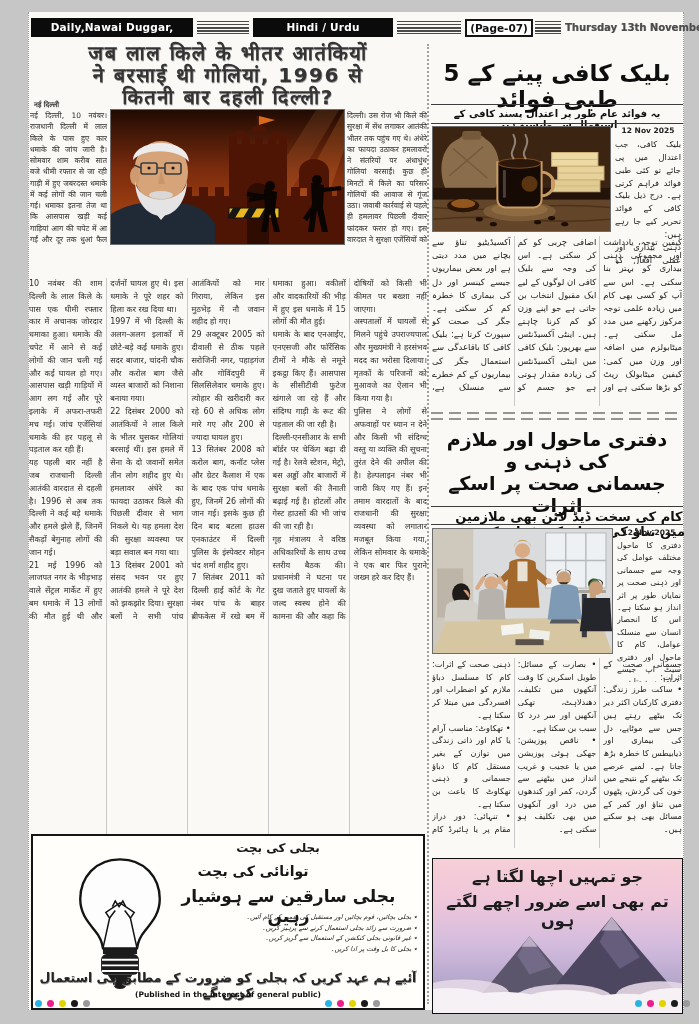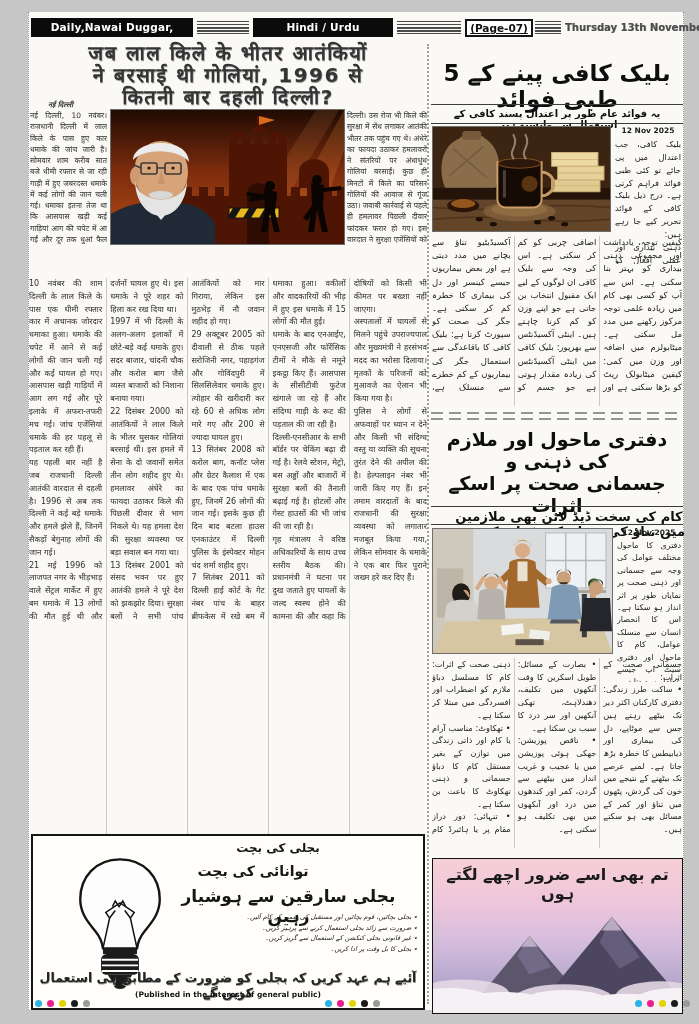--- a/index.html
+++ b/index.html
@@ -51,29 +51,29 @@
 <body>
 
 <div class="canvas">
   <div class="page">
 
     <div class="abs" style="left:2px;top:6px;width:650px;height:20px;padding-left:36px;">
       <div class="abs mh-box" style="left:0;top:0;width:162px;">Daily,Nawai Duggar, Jammu</div>
       <div class="abs stripes" style="left:166px;top:3px;width:52px;"></div>
       <div class="abs mh-box" style="left:222px;top:0;width:140px;">Hindi / Urdu</div>
       <div class="abs stripes" style="left:366px;top:3px;width:64px;"></div>
-      <div class="abs page-box" style="left:434px;top:1px;width:64px;text-decoration:underline;">(Page-07)</div>
+      <div class="abs page-box" style="left:434px;top:1px;width:64px;">(Page-07)</div>
       <div class="abs stripes" style="left:504px;top:3px;width:26px;"></div>
       <div class="abs date-txt" style="left:534px;top:4px;">Thursday 13th November 2025</div>
     </div>
 
     <div class="abs h-headline" style="left:0;top:30px;width:398px;">जब लाल किले के भीतर आतंकियों
 ने बरसाई थी गोलियां, 1996 से
 कितनी बार दहली दिल्ली?</div>
-    <div class="abs h-byline" style="left:19px;top:88px;font-style:italic;">नई दिल्ली</div>
+    <div class="abs h-byline" style="left:5px;top:88px;">नई दिल्ली</div>
 
     <div class="abs smalltxt" style="left:1px;top:98px;width:77px;height:136px;">नई दिल्ली, 10 नवंबर। राजधानी दिल्ली में लाल किले के पास हुए कार धमाके की जांच जारी है। सोमवार शाम करीब सात बजे धीमी रफ्तार से जा रही गाड़ी में हुए जबरदस्त धमाके में कई लोगों की जान चली गई। धमाका इतना तेज था कि आसपास खड़ी कई गाड़ियां आग की चपेट में आ गईं और दूर तक धुआं फैल गया। पूरे इलाके को सील कर जांच शुरू कर दी गई।</div>
 
     <div class="abs photo-frame" style="left:81px;top:97px;width:233px;height:134px;">
       <svg viewBox="0 0 233 134" preserveAspectRatio="none">
         <defs>
           <linearGradient id="g1" x1="0" y1="0" x2="0" y2="1">
             <stop offset="0" stop-color="#200b03"></stop>
               <stop offset="0.45" stop-color="#7c2c0d"></stop>
               <stop offset="1" stop-color="#b84e15"></stop>
@@ -309,20 +309,21 @@
 
       <div class="abs cols3" style="left:1px;top:600px;width:250px;height:190px;font-size:8.2px;">جسمانی صحت کے اثرات:
 • ساکت طرز زندگی: دفتری کارکنان اکثر دیر تک بیٹھے رہتے ہیں جس سے موٹاپے، دل کی بیماری اور ذیابیطس کا خطرہ بڑھ جاتا ہے۔ لمبے عرصے تک بیٹھنے کے نتیجے میں خون کی گردش، پٹھوں میں تناؤ اور کمر کے مسائل بھی ہو سکتے ہیں۔
 • بصارت کے مسائل: طویل اسکرین کا وقت آنکھوں میں تکلیف، دھندلاہٹ، تھکی آنکھیں اور سر درد کا سبب بن سکتا ہے۔
 • ناقص پوزیشن: جھکی ہوئی پوزیشن میں یا عجیب و غریب انداز میں بیٹھنے سے گردن، کمر اور کندھوں میں درد اور آنکھوں میں بھی تکلیف ہو سکتی ہے۔
 ذہنی صحت کے اثرات: کام کا مسلسل دباؤ ملازم کو اضطراب اور افسردگی میں مبتلا کر سکتا ہے۔
 • تھکاوٹ: مناسب آرام یا کام اور ذاتی زندگی میں توازن کے بغیر مستقل کام کا دباؤ جسمانی و ذہنی تھکاوٹ کا باعث بن سکتا ہے۔
 • تنہائی: دور دراز مقام پر یا ہائبرڈ کام کے انتظامات تنہائی اور سماجی تعلق کی کمی کا احساس بڑھا سکتے ہیں۔ کام کی سخت ڈیڈ لائن بھی ملازمین میں تناؤ کی سطح کو بڑھا سکتی ہے۔</div>
 
       <div class="abs quote-box" style="left:1px;top:800px;width:249px;height:154px;">
+        <div class="quote-l" style="margin-top:8px;">جو تمہیں اچھا لگتا ہے</div>
         <div class="quote-l" style="margin-top:6px;">تم بھی اسے ضرور اچھے لگتے ہوں</div>
         <svg viewBox="0 0 248 100" preserveAspectRatio="none" style="position:absolute;left:0;bottom:0;width:100%;height:96px;display:block;">
           <polygon points="96,20 150,86 44,86" fill="#5c566c"></polygon>
           <polygon points="96,20 118,52 96,60 84,40" fill="#7a7190" opacity="0.75"></polygon>
           <polygon points="178,0 248,86 110,86" fill="#4c4660"></polygon>
           <polygon points="178,0 206,42 186,54 166,26" fill="#6d6584" opacity="0.75"></polygon>
           <polygon points="96,20 104,31 88,31" fill="#cdbfd4" opacity="0.8"></polygon>
           <polygon points="178,0 188,14 168,14" fill="#cdbfd4" opacity="0.8"></polygon>
           <g fill="#e4d8e6" opacity="0.9">
             <ellipse cx="30" cy="80" rx="46" ry="15"></ellipse>

